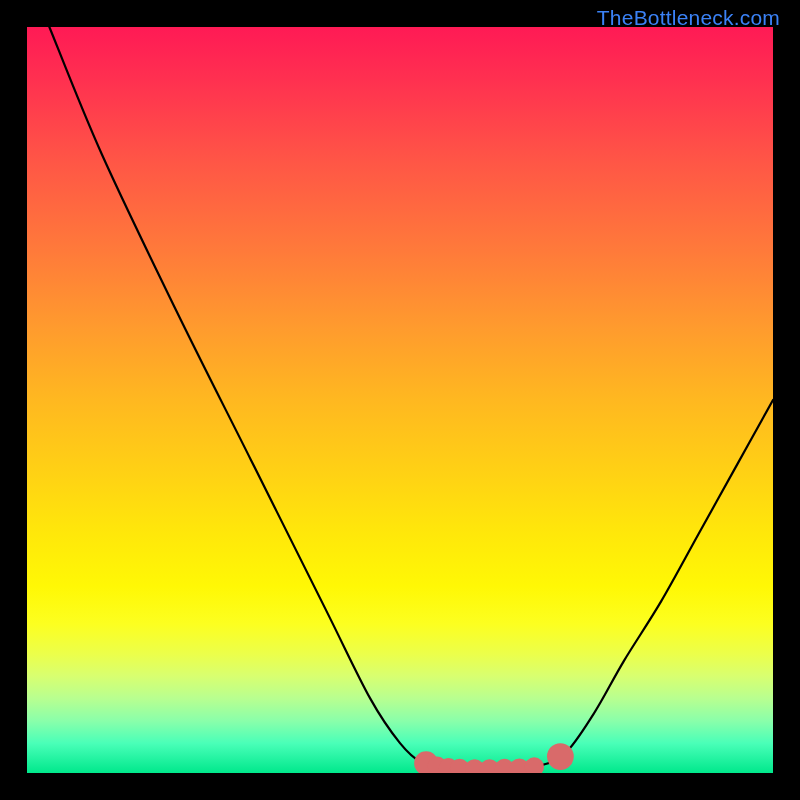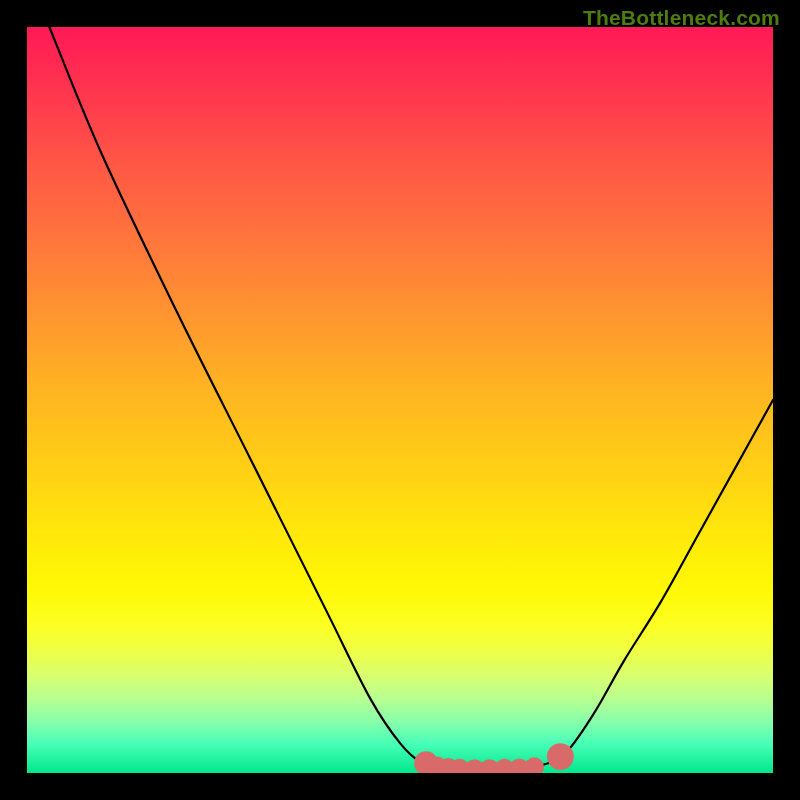--- a/index.html
+++ b/index.html
@@ -44,23 +44,23 @@
       #b8ff90 90%,
       #8affaa 93%,
       #4affb8 96%,
       #00e88c 100%
     );
   }
   .attribution {
     position: absolute;
     top: 6px;
     right: 20px;
-    color: #4d7c0f;
+    color: #3b82f6;
     font-size: 21px;
-    font-weight: 700;
+    font-weight: 400;
     letter-spacing: 0.2px;
   }
   svg.curve {
     position: absolute;
     left: 0; top: 0;
     width: 746px;
     height: 746px;
   }
 </style>
 </head>

